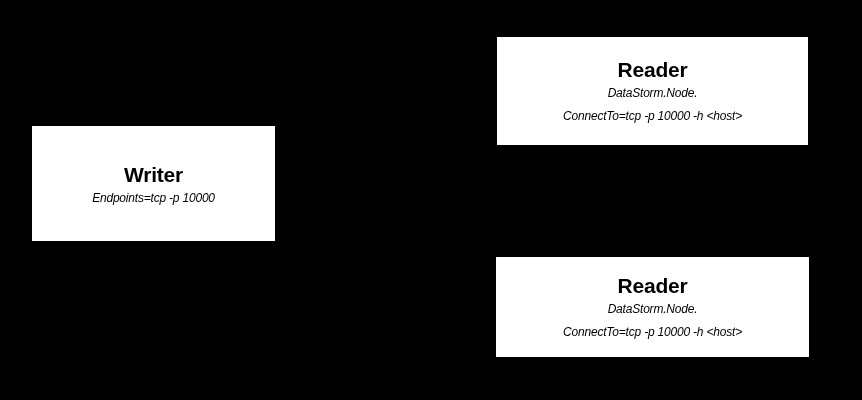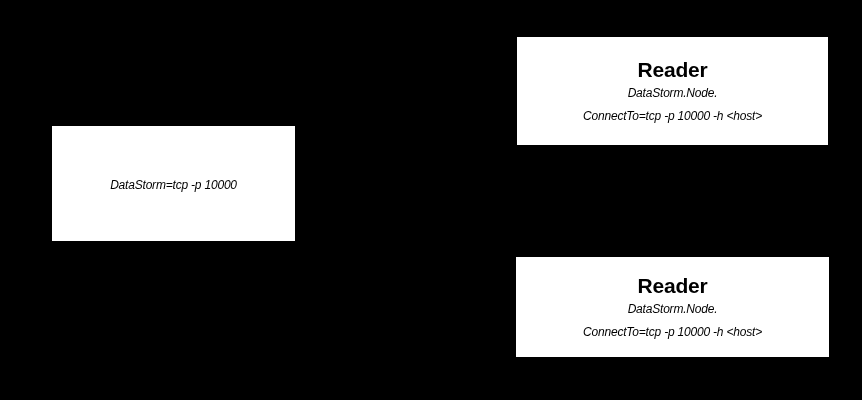--- a/index.html
+++ b/index.html
@@ -23,21 +23,20 @@
     position: absolute;
     background: #ffffff;
     color: #000000;
     box-sizing: border-box;
     display: flex;
     flex-direction: column;
     align-items: center;
     justify-content: center;
     text-align: center;
     overflow: hidden;
-    margin-left: 20px;
   }
   .node-title {
     font-weight: bold;
     font-style: normal;
     font-size: 21px;
     line-height: 25px;
     letter-spacing: -0.2px;
     white-space: nowrap;
   }
   .node-config-line {
@@ -72,21 +71,22 @@
     height: 100px;
     padding-top: 2px;
   }
 </style>
 </head>
 <body>
 
 <div id="diagram-canvas">
 
   <div class="node-box" id="writer-node">
-    <div class="node-config-line">DataStorm=tcp -p 10000</div>
+    <div class="node-title">Writer</div>
+    <div class="node-config-line">Endpoints=tcp -p 10000</div>
   </div>
 
   <div class="node-box" id="reader-node-1">
     <div class="node-title">Reader</div>
     <div class="node-config-line">DataStorm.Node.</div>
     <div class="node-config-line">ConnectTo=tcp -p 10000 -h &lt;host&gt;</div>
   </div>
 
   <div class="node-box" id="reader-node-2">
     <div class="node-title">Reader</div>

